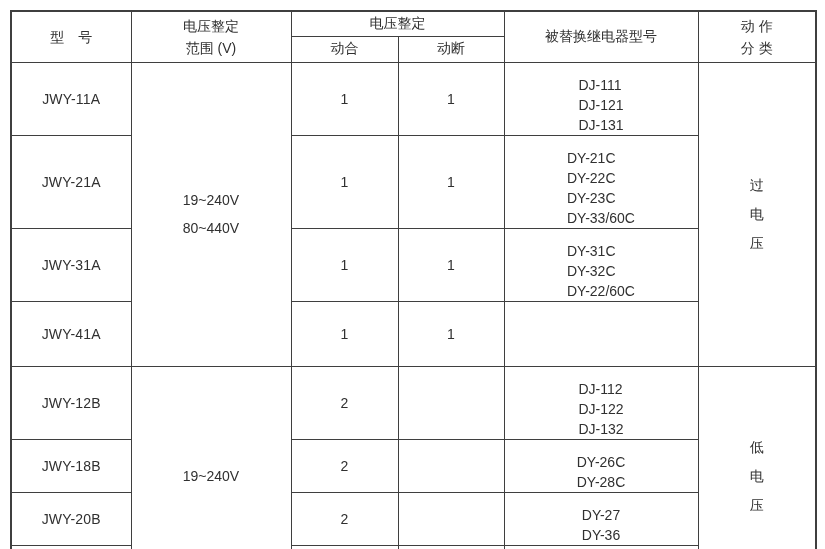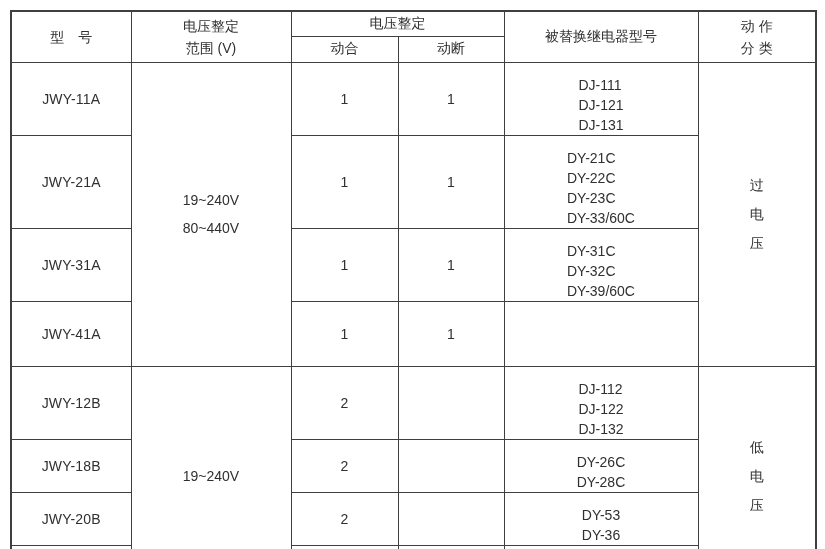--- a/index.html
+++ b/index.html
@@ -127,21 +127,21 @@
 DY-22C
 DY-23C
 DY-33/60C</span></td>
       </tr>
       <tr style="height:67px">
         <td class="model-cell">JWY-31A</td>
         <td class="count-cell">1</td>
         <td class="count-cell">1</td>
         <td class="replaced-cell"><span class="relay-list">DY-31C
 DY-32C
-DY-39/60C</span></td>
+DY-22/60C</span></td>
       </tr>
       <tr style="height:65px">
         <td class="model-cell">JWY-41A</td>
         <td class="count-cell">1</td>
         <td class="count-cell">1</td>
         <td class="replaced-cell"><span class="relay-list"></span></td>
       </tr>
 
       <tr style="height:56px">
         <td class="model-cell">JWY-12B</td>
@@ -159,21 +159,21 @@
         <td class="model-cell">JWY-18B</td>
         <td class="count-cell">2</td>
         <td class="count-cell"></td>
         <td class="replaced-cell"><span class="relay-list">DY-26C
 DY-28C</span></td>
       </tr>
       <tr style="height:45px">
         <td class="model-cell">JWY-20B</td>
         <td class="count-cell">2</td>
         <td class="count-cell"></td>
-        <td class="replaced-cell"><span class="relay-list">DY-53
+        <td class="replaced-cell"><span class="relay-list">DY-27
 DY-36</span></td>
       </tr>
       <tr style="height:42px">
         <td class="model-cell">JWY-52B</td>
         <td class="count-cell">2</td>
         <td class="count-cell"></td>
         <td class="replaced-cell"><span class="relay-list"></span></td>
       </tr>
     </tbody>
   </table>

